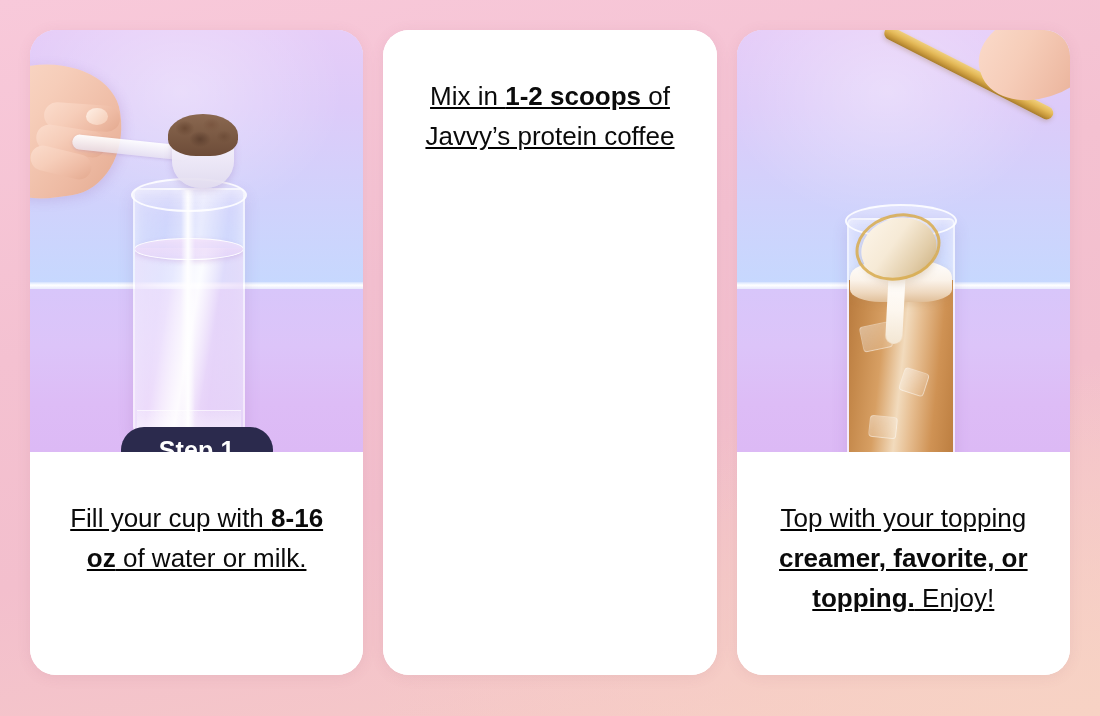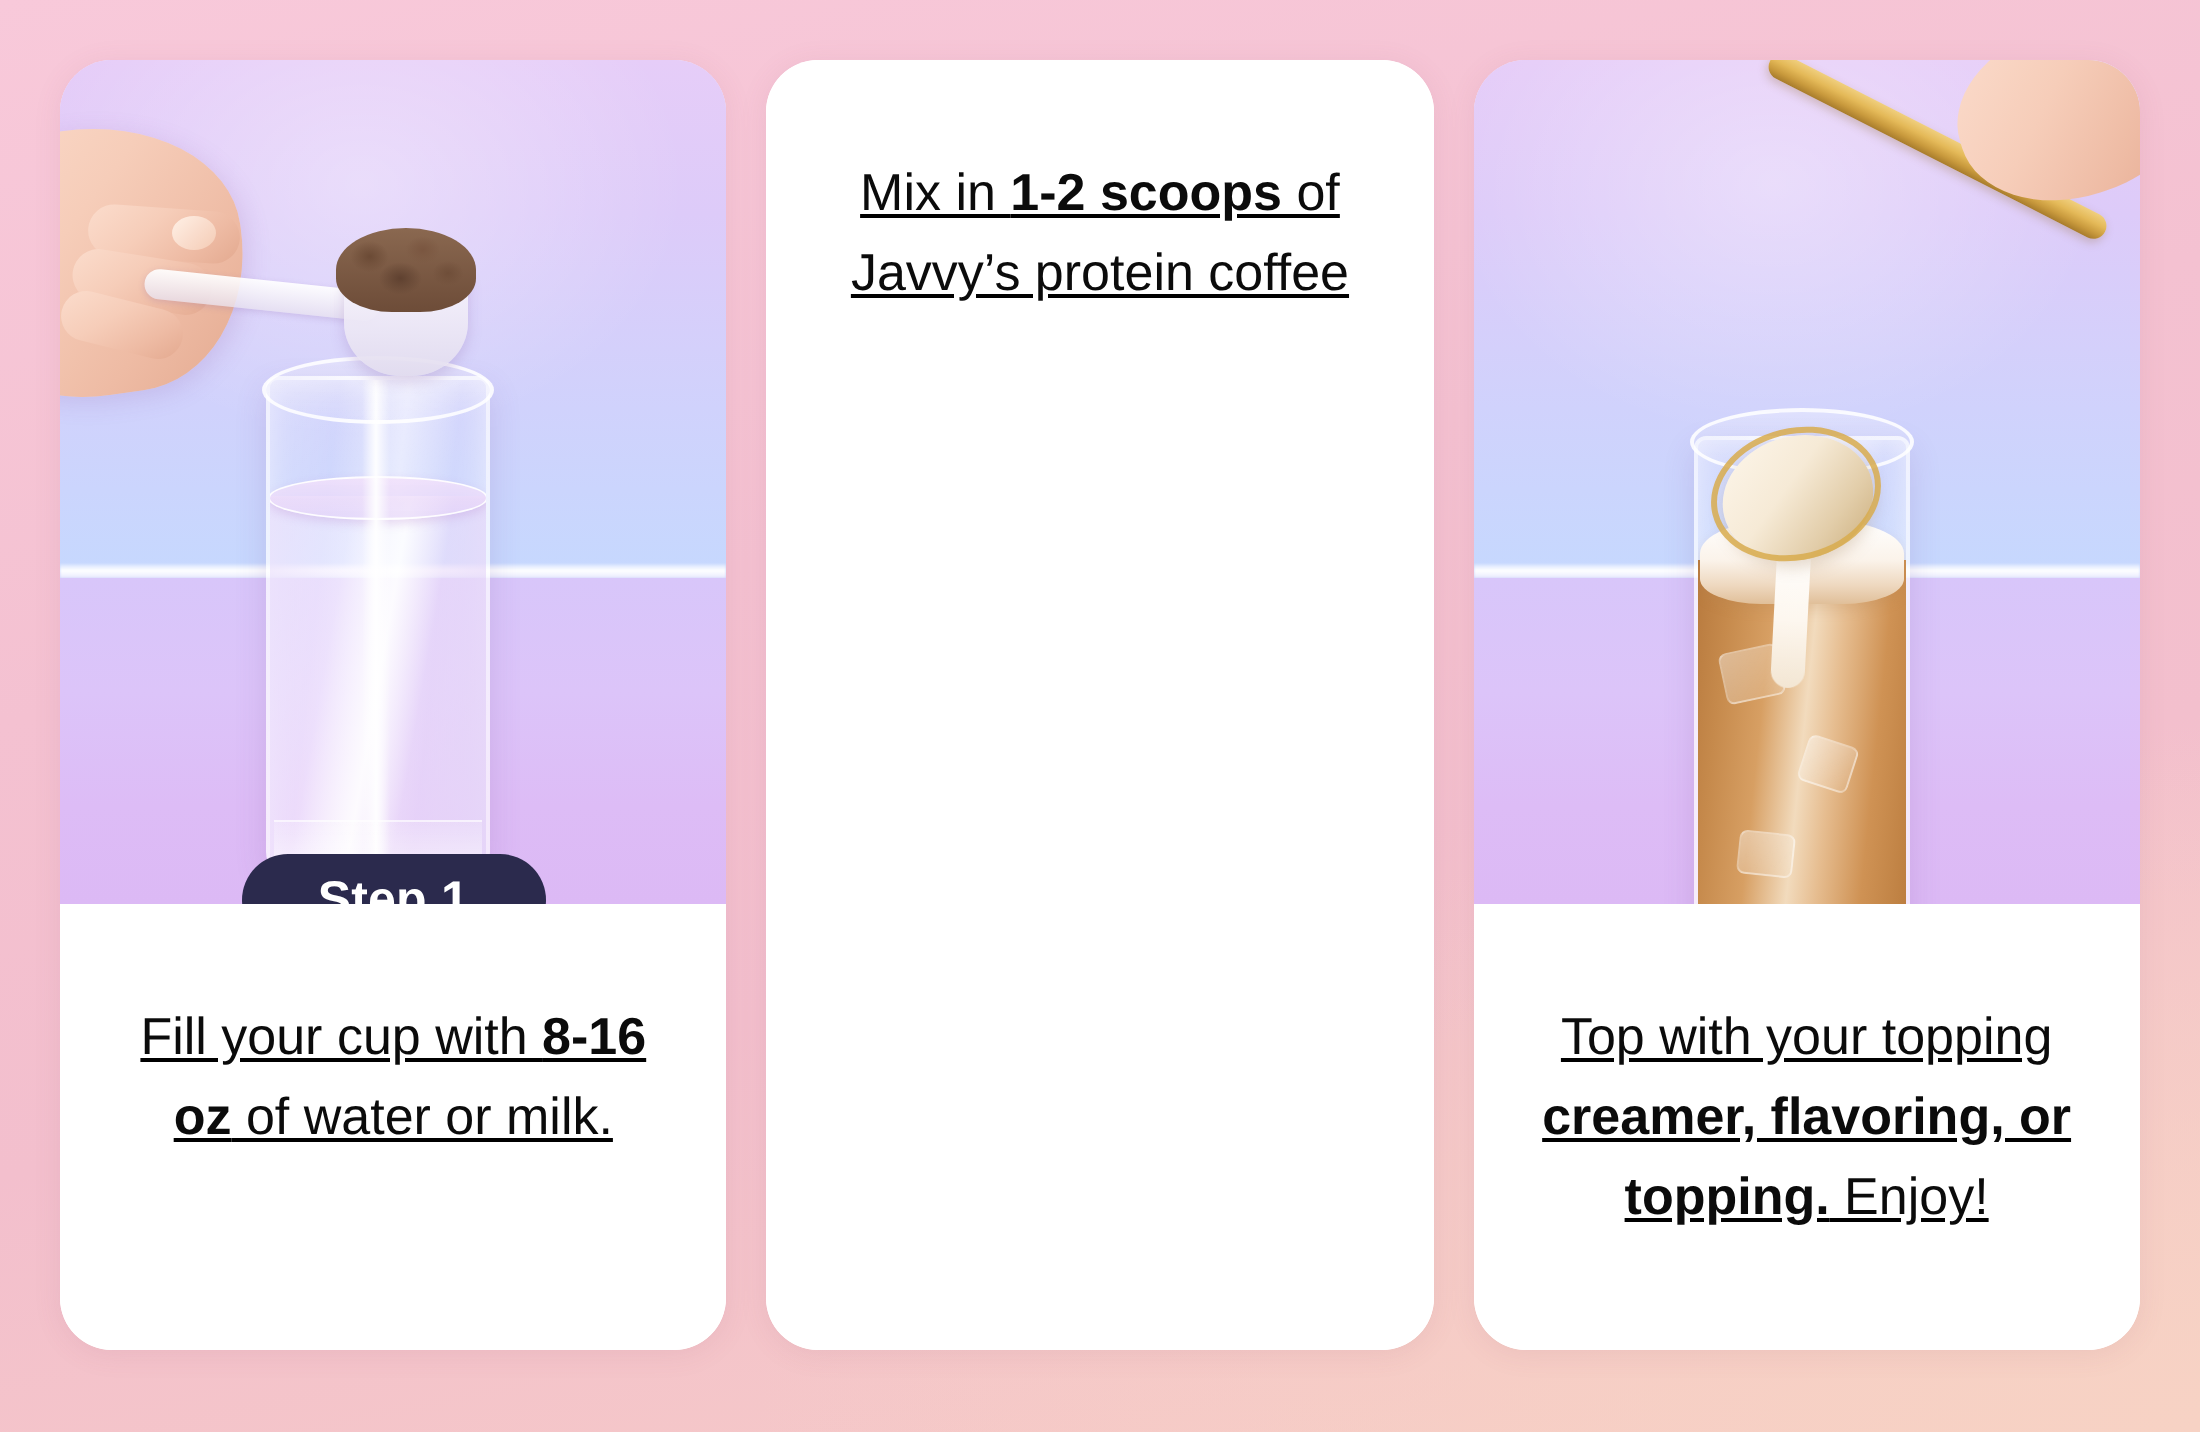--- a/index.html
+++ b/index.html
@@ -385,19 +385,19 @@
         <div class="c3-pour"></div>
         <div class="c3-spoon-bowl"></div>
         <div class="c3-spoon-rimgold"></div>
         <div class="c3-spoon-handle"></div>
         <div class="c3-hand skin"></div>
 
       </div>
 
       <div class="caption">
         <p>
-          <span>Top with your topping </span><b>creamer, flavoring, or topping.</b><span> Enjoy!</span>
+          <span>Top with your topping </span><b>creamer, favorite, or topping.</b><span> Enjoy!</span>
         </p>
       </div>
     </div>
 
   </div>
 </div>
 
 </body></html>

